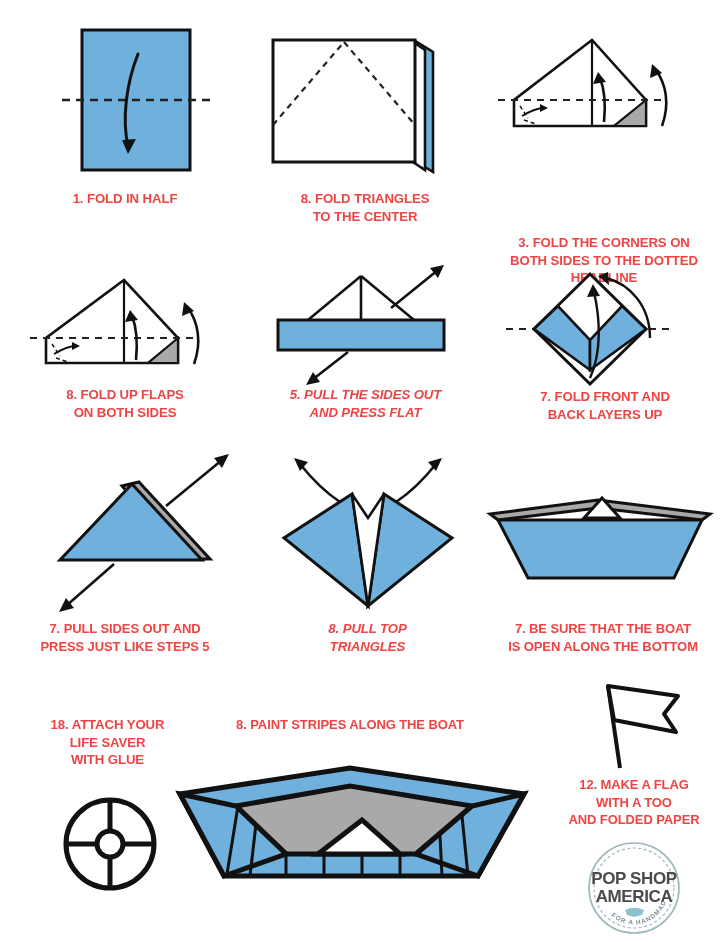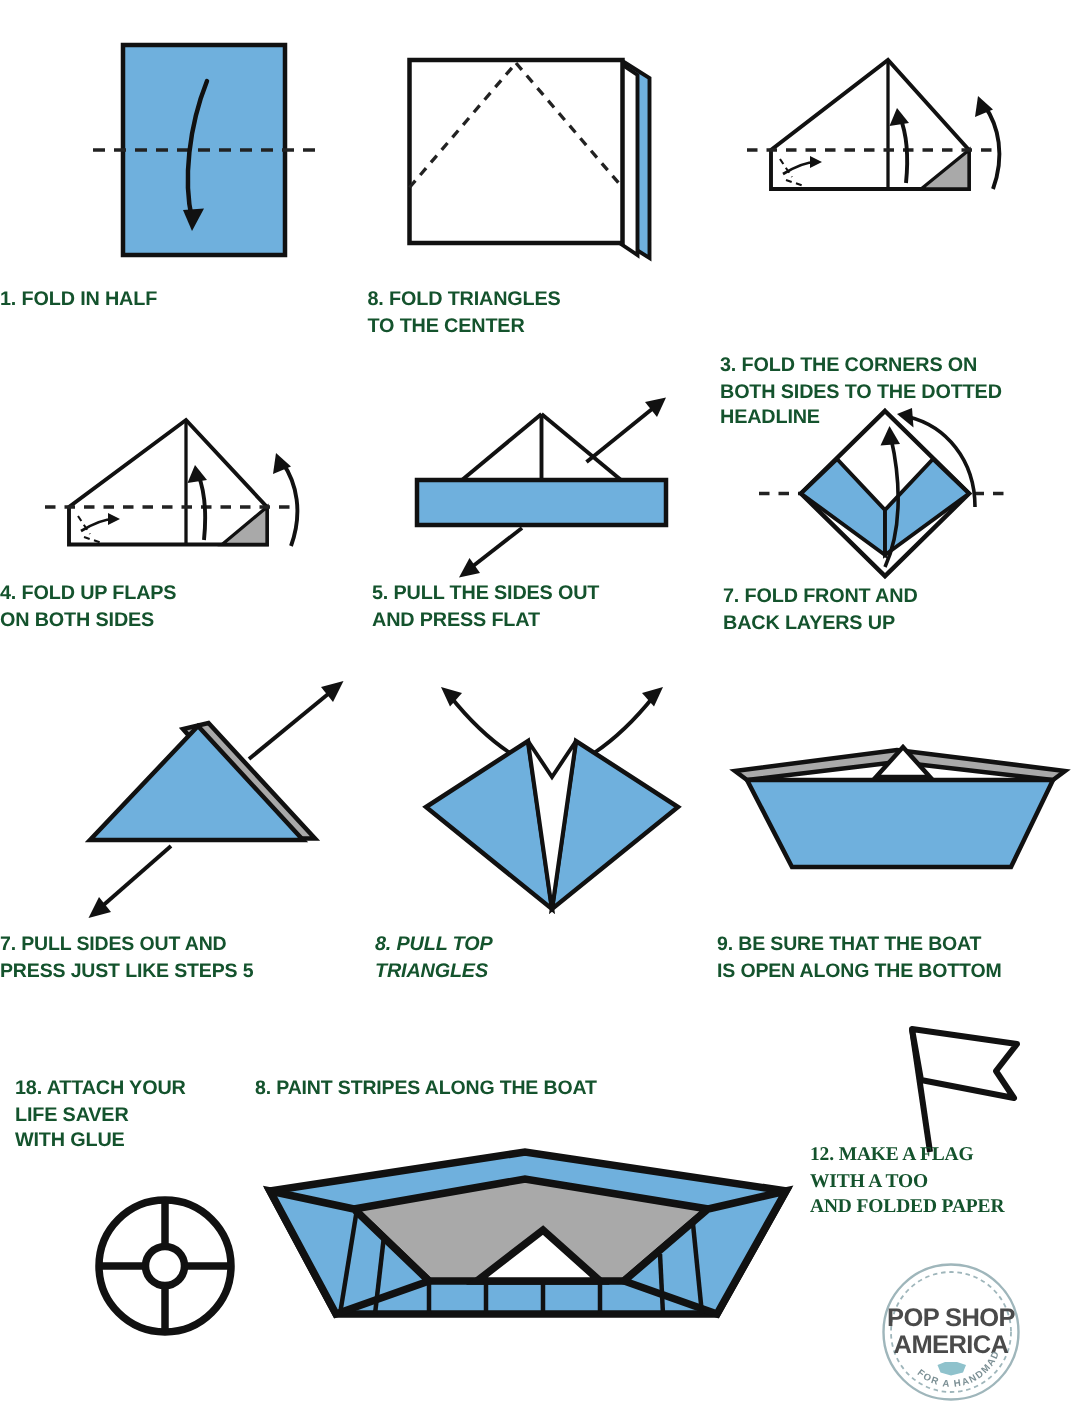--- a/index.html
+++ b/index.html
@@ -6,23 +6,23 @@
   body{
     width:728px;height:942px;position:relative;overflow:hidden;
     font-family:"Liberation Sans","DejaVu Sans",sans-serif;
     background:#ffffff;
   }
   .sheet{position:absolute;inset:0;}
   .step{position:absolute;}
   .fig{position:absolute;}
   .caption{
     position:absolute;
-    text-align:left;
+    text-align:center;
     font-weight:bold;
-    color:#14532d;
+    color:#ef4444;
     font-size:13.2px;
     line-height:17.5px;
     letter-spacing:-0.1px;
     white-space:pre-line;
   }
   .caption-lg{font-size:13px;}
   svg{display:block;overflow:visible;}
   .logo{
     position:absolute;
   }
@@ -88,38 +88,38 @@
         <line x1="2" y1="70" x2="170" y2="70" stroke="#222" stroke-width="2.2" stroke-dasharray="7,6"></line>
         <path d="M 26 86 C 36 80 42 78 48 78" fill="none" stroke="#111" stroke-width="1.8"></path>
         <path d="M 52 78 L 44 74 L 44 82 Z" fill="#111"></path>
         <path d="M 24 76 L 32 88 M 28 90 L 40 94" stroke="#111" stroke-width="1.4" stroke-dasharray="4,3" fill="none"></path>
         <path d="M 108 92 C 110 72 108 58 104 48" fill="none" stroke="#111" stroke-width="2.6"></path>
         <path d="M 102 42 L 97 54 L 110 52 Z" fill="#111"></path>
         <path d="M 166 96 C 174 74 170 54 160 40" fill="none" stroke="#111" stroke-width="2.6"></path>
         <path d="M 156 34 L 154 48 L 166 43 Z" fill="#111"></path>
       </svg>
     </div>
-    <div class="caption" style="left:0;top:128px;width:250px;">4. FOLD UP FLAPS
+    <div class="caption" style="left:0;top:128px;width:250px;">8. FOLD UP FLAPS
 ON BOTH SIDES</div>
   </div>
 
   <div class="step" style="left:248px;top:258px;width:235px;">
     <div class="fig" style="left:8px;top:4px;">
       <svg width="220" height="130" viewBox="0 0 220 130">
         <line x1="105" y1="14" x2="52" y2="58" stroke="#111" stroke-width="2.6"></line>
         <line x1="105" y1="14" x2="158" y2="58" stroke="#111" stroke-width="2.6"></line>
         <line x1="105" y1="14" x2="105" y2="58" stroke="#111" stroke-width="2.6"></line>
         <rect x="22" y="58" width="166" height="30" fill="#6fb0dd" stroke="#111" stroke-width="3"></rect>
         <line x1="135" y1="46" x2="182" y2="8" stroke="#111" stroke-width="2.6"></line>
         <path d="M 188 3 L 174 6 L 182 16 Z" fill="#111"></path>
         <line x1="92" y1="90" x2="56" y2="118" stroke="#111" stroke-width="2.6"></line>
         <path d="M 50 123 L 64 120 L 57 110 Z" fill="#111"></path>
       </svg>
     </div>
-    <div class="caption" style="left:0;top:128px;width:235px;">5. PULL THE SIDES OUT
+    <div class="caption" style="left:0;top:128px;width:235px;font-style:italic;">5. PULL THE SIDES OUT
 AND PRESS FLAT</div>
   </div>
 
   <div class="step" style="left:482px;top:258px;width:246px;">
     <div class="fig" style="left:16px;top:8px;">
       <svg width="215" height="122" viewBox="0 0 215 122">
         <line x1="8" y1="63" x2="172" y2="63" stroke="#222" stroke-width="2.2" stroke-dasharray="7,6"></line>
         <polygon points="92,8 148,63 92,118 36,63" fill="#ffffff" stroke="#111" stroke-width="3"></polygon>
         <polygon points="36,63 60,40 92,74 92,104" fill="#6fb0dd" stroke="#111" stroke-width="2.6"></polygon>
         <polygon points="148,63 124,40 92,74 92,104" fill="#6fb0dd" stroke="#111" stroke-width="2.6"></polygon>
@@ -165,21 +165,21 @@
   </div>
 
   <div class="step" style="left:478px;top:448px;width:250px;">
     <div class="fig" style="left:6px;top:30px;">
       <svg width="236" height="110" viewBox="0 0 236 110">
         <polygon points="6,36 114,22 226,36 218,42 114,30 14,42" fill="#a9a9a9" stroke="#111" stroke-width="3"></polygon>
         <polygon points="14,42 218,42 190,100 44,100" fill="#6fb0dd" stroke="#111" stroke-width="3"></polygon>
         <polygon points="100,40 118,20 136,40" fill="#ffffff" stroke="#111" stroke-width="3"></polygon>
       </svg>
     </div>
-    <div class="caption caption-lg" style="left:0;top:172px;width:250px;">9. BE SURE THAT THE BOAT
+    <div class="caption caption-lg" style="left:0;top:172px;width:250px;">7. BE SURE THAT THE BOAT
 IS OPEN ALONG THE BOTTOM</div>
   </div>
 
   <div class="step" style="left:10px;top:716px;width:195px;">
     <div class="caption" style="left:0;top:0;width:195px;">18. ATTACH YOUR
 LIFE SAVER
 WITH GLUE</div>
     <div class="fig" style="left:48px;top:76px;">
       <svg width="104" height="104" viewBox="0 0 104 104">
         <circle cx="52" cy="52" r="44" fill="#ffffff" stroke="#111" stroke-width="5"></circle>
@@ -213,21 +213,21 @@
     </div>
   </div>
 
   <div class="step" style="left:540px;top:676px;width:188px;">
     <div class="fig" style="left:46px;top:0;">
       <svg width="110" height="95" viewBox="0 0 110 95">
         <line x1="22" y1="10" x2="34" y2="92" stroke="#111" stroke-width="4"></line>
         <path d="M 22 10 L 92 20 L 78 38 L 90 56 L 28 44 Z" fill="#ffffff" stroke="#111" stroke-width="4" stroke-linejoin="round"></path>
       </svg>
     </div>
-    <div class="caption caption-lg" style="left:0;top:84px;width:188px;font-family:Liberation Serif, serif;">12. MAKE A FLAG
+    <div class="caption caption-lg" style="left:0;top:100px;width:188px;">12. MAKE A FLAG
 WITH A TOO
 AND FOLDED PAPER</div>
   </div>
 
   <div class="logo" style="left:586px;top:840px;width:96px;height:96px;text-decoration:underline;">
     <svg width="96" height="96" viewBox="0 0 96 96">
       <circle cx="48" cy="48" r="45" fill="#ffffff" stroke="#9fb6bb" stroke-width="1.6"></circle>
       <circle cx="48" cy="48" r="40" fill="none" stroke="#9fb6bb" stroke-width="1.2" stroke-dasharray="3,2.5"></circle>
       <text x="48" y="44" text-anchor="middle" font-family="Liberation Sans, sans-serif" font-size="17" font-weight="bold" fill="#4a4a4a" letter-spacing="-0.4">POP SHOP</text>
       <text x="48" y="62" text-anchor="middle" font-family="Liberation Sans, sans-serif" font-size="17" font-weight="bold" fill="#4a4a4a" letter-spacing="-0.4">AMERICA</text>

